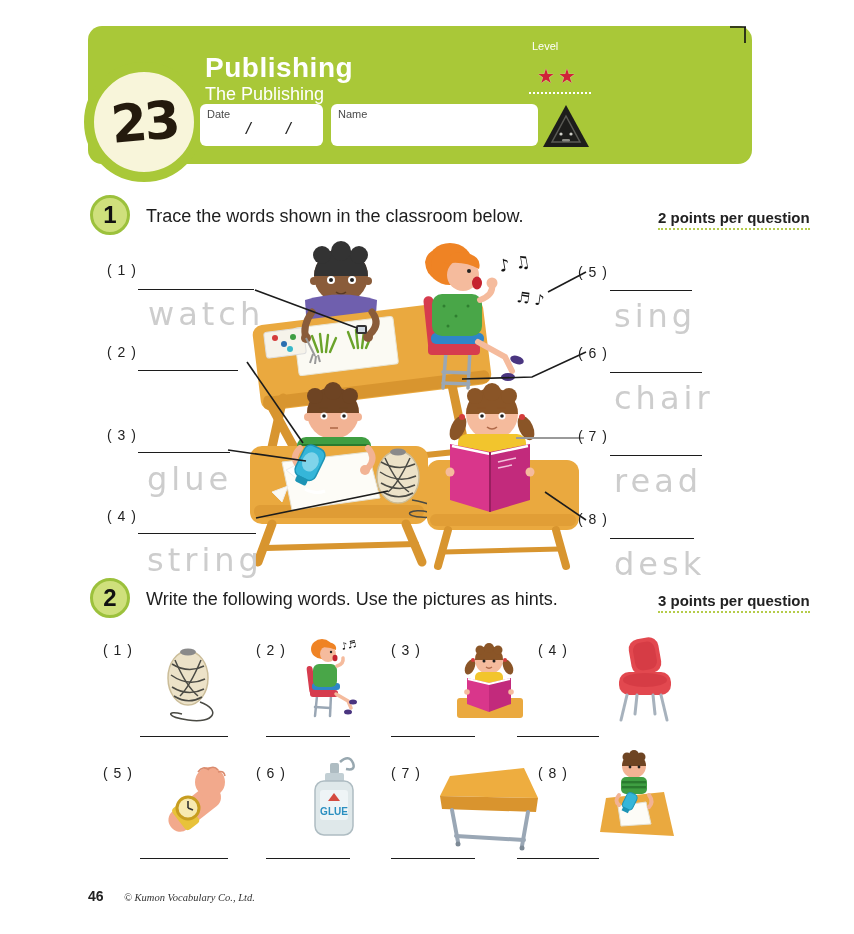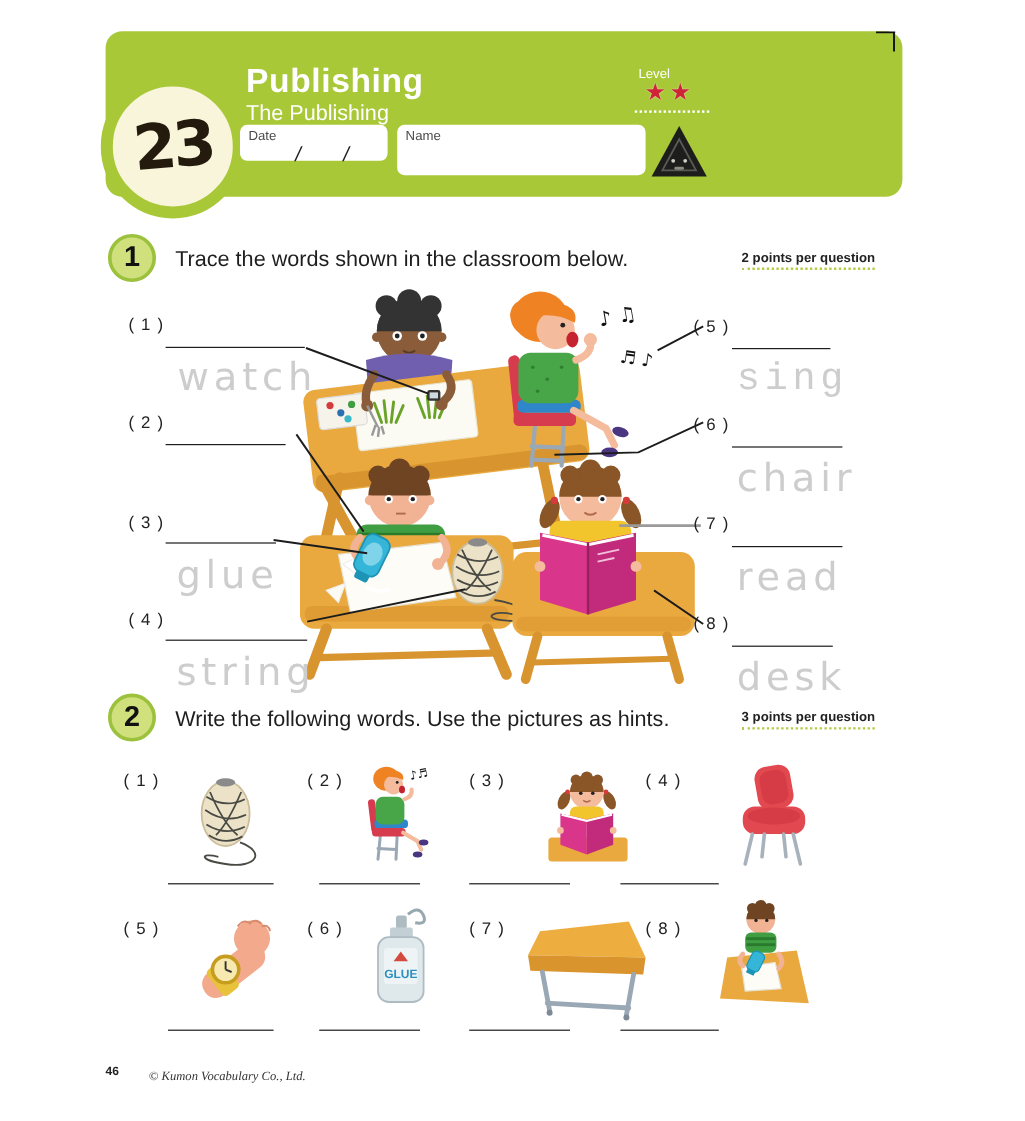--- a/index.html
+++ b/index.html
@@ -10,49 +10,49 @@
   
   .band{left:88px;top:26px;width:664px;height:138px;background:#a9c838;border-radius:14px;}
   .lesson-circle{left:84px;top:62px;width:120px;height:120px;border-radius:50%;
       background:#f8f5da;border:10px solid #a9c838;box-sizing:border-box;
       display:flex;align-items:center;justify-content:center;}
   .lesson-num{font-size:52px;font-weight:bold;color:#241a0d;transform:rotate(-5deg);
       font-family:"DejaVu Sans",sans-serif;letter-spacing:-3px;}
   .title{left:205px;top:52px;color:#fff;font-size:28px;font-weight:bold;letter-spacing:.5px;}
   .subtitle{left:205px;top:84px;color:#fff;font-size:18px;}
   .whitebox{background:#fff;border-radius:6px;}
-  .datebox{left:200px;top:104px;width:123px;height:30px;}
+  .datebox{left:200px;top:104px;width:123px;height:42px;}
   .namebox{left:331px;top:104px;width:207px;height:42px;}
   .boxlabel{position:absolute;left:7px;top:4px;font-size:11px;color:#4a4a4a;}
   .slash{position:absolute;top:15px;font-size:17px;font-style:italic;color:#222;}
-  .level-label{left:532px;top:56px;font-size:11px;color:#fff;}
+  .level-label{left:532px;top:40px;font-size:11px;color:#fff;}
   .stars{left:537px;top:64px;font-size:20px;color:#cf2437;letter-spacing:3px;
       text-shadow:0 0 1px #fff;}
   .star-dots{left:529px;top:92px;width:62px;height:0;border-bottom:2px dotted #fff;}
   .scorebox{left:600px;top:62px;width:94px;height:86px;background:#fff;border-radius:8px;}
   .score-total{position:absolute;right:5px;bottom:4px;font-size:11px;color:#222;}
 
   
   .sec-badge{width:40px;height:40px;border-radius:50%;background:#cfe07c;border:3px solid #9cc13c;
       box-sizing:border-box;color:#111;font-weight:bold;font-size:24px;
       display:flex;align-items:center;justify-content:center;}
   .instruction{font-size:18px;color:#1e1e1e;}
-  .points{font-size:11px;font-weight:bold;color:#222;border-bottom:2px dotted #b5cc4a;
-      padding-bottom:2px;white-space:nowrap;}
+  .points{font-size:15px;font-weight:bold;color:#222;border-bottom:2px dotted #b5cc4a;
+      padding-bottom:2px;white-space:nowrap;margin-left:40px;}
 
   
   .q-num{font-size:14px;color:#222;letter-spacing:1px;white-space:nowrap;}
   .trace-word{font-family:"DejaVu Sans",sans-serif;color:#cdcdcd;font-size:32px;
       letter-spacing:4px;white-space:nowrap;margin-top:47px;}
   .blank{height:0;border-bottom:1.6px solid #1c1c1c;}
 
   .scene{left:0;top:0;width:854px;height:934px;pointer-events:none;}
 
   
-  .footer-page{left:88px;top:888px;font-size:10px;font-weight:bold;color:#222;}
+  .footer-page{left:88px;top:888px;font-size:14px;font-weight:bold;color:#222;}
   .footer-copy{left:124px;top:892px;font-size:10.5px;font-style:italic;color:#333;
       font-family:"Liberation Serif",serif;}
 </style>
 </head>
 <body>
 
 <div class="page">
 
   <div class="abs band"></div>
 
@@ -301,21 +301,21 @@
 
   <div class="abs q-num" style="left:107px;top:427px;">( 3 )</div>
   <div class="abs trace-word" style="left:147px;top:413px;">glue</div>
   <div class="abs blank" style="left:138px;top:452px;width:92px;"></div>
 
   <div class="abs q-num" style="left:107px;top:508px;">( 4 )</div>
   <div class="abs trace-word" style="left:147px;top:494px;">string</div>
   <div class="abs blank" style="left:138px;top:533px;width:118px;"></div>
 
   <div class="abs q-num" style="left:578px;top:264px;">( 5 )</div>
-  <div class="abs trace-word" style="left:614px;top:250px;font-family:Liberation Mono, monospace;">sing</div>
+  <div class="abs trace-word" style="left:614px;top:250px;">sing</div>
   <div class="abs blank" style="left:610px;top:290px;width:82px;"></div>
 
   <div class="abs q-num" style="left:578px;top:345px;">( 6 )</div>
   <div class="abs trace-word" style="left:614px;top:332px;">chair</div>
   <div class="abs blank" style="left:610px;top:372px;width:92px;"></div>
 
   <div class="abs q-num" style="left:578px;top:428px;">( 7 )</div>
   <div class="abs trace-word" style="left:614px;top:415px;">read</div>
   <div class="abs blank" style="left:610px;top:455px;width:92px;"></div>
 

